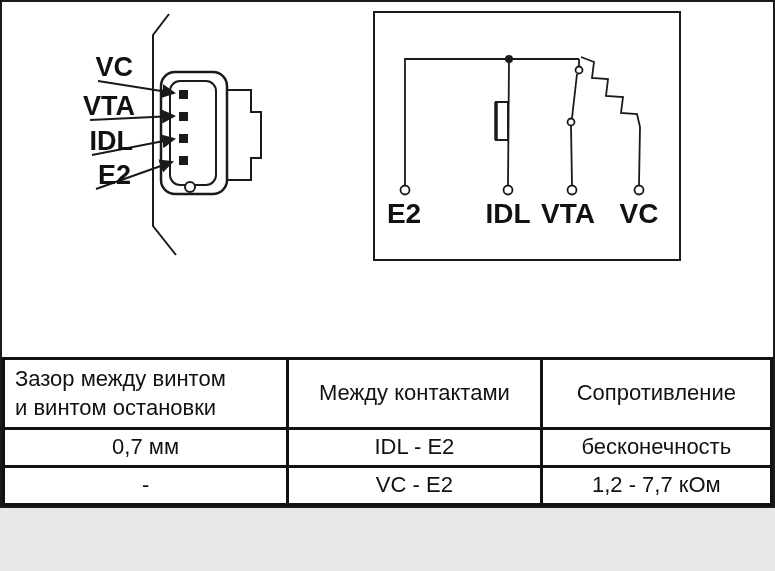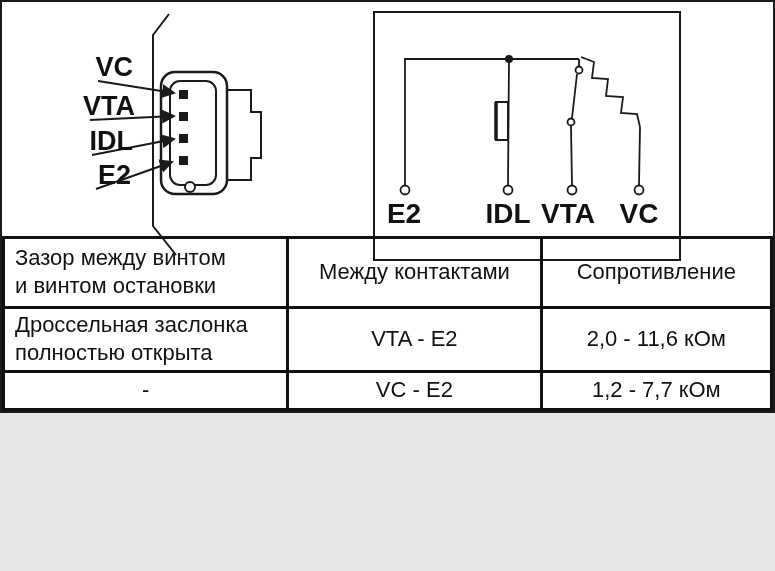--- a/index.html
+++ b/index.html
@@ -1,17 +1,17 @@
 <!DOCTYPE html>
 <html><head>
 <meta charset="utf-8">
 <style>
   html, body { margin: 0; padding: 0; background: #e8e8e8; }
   .page {
-    width: 775px; height: 413px;
+    width: 775px; height: 508px;
     box-sizing: border-box;
     border: 2px solid #1a1a1a;
     background: #ffffff;
     position: relative;
     overflow: hidden;
     font-family: "Liberation Sans", sans-serif;
     color: #111;
   }
   .diagrams { display: block; }
   svg text { font-family: "Liberation Sans", sans-serif; }
@@ -123,27 +123,24 @@
       <tr class="r-header">
         <th class="left-cell">
           <div>Зазор между винтом</div>
           <div>и винтом остановки</div>
         </th>
         <th>Между контактами</th>
         <th>Сопротивление</th>
       </tr>
     </thead>
     <tbody>
-      <tr class="r-tall">
-        <td class="left-cell">
-          <div>Дроссельная заслонка</div>
-          <div>полностью открыта</div>
-        </td>
-        <td>VTA - E2</td>
-        <td>2,0 - 11,6 кОм</td>
+      <tr class="r-std">
+        <td>0,7 мм</td>
+        <td>IDL - E2</td>
+        <td>бесконечность</td>
       </tr>
       <tr class="r-std">
         <td>-</td>
         <td>VC - E2</td>
         <td>1,2 - 7,7 кОм</td>
       </tr>
     </tbody>
   </table>
 
 </div>

